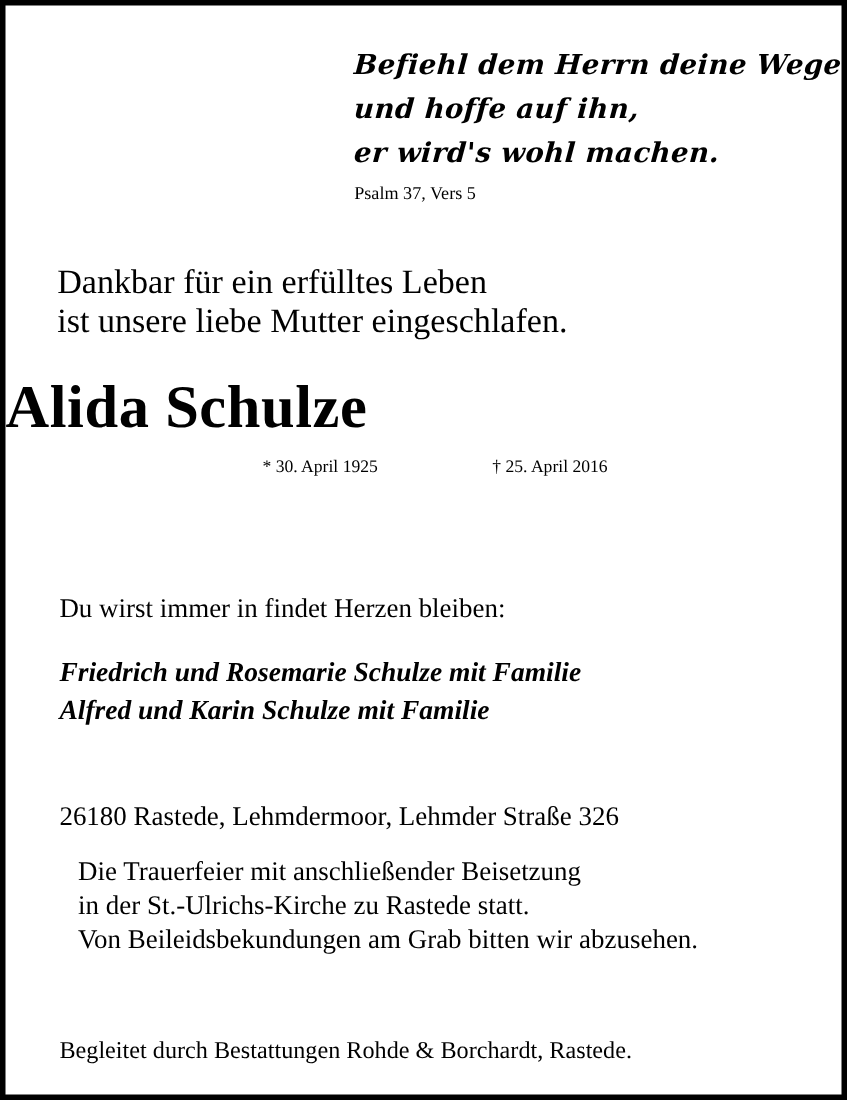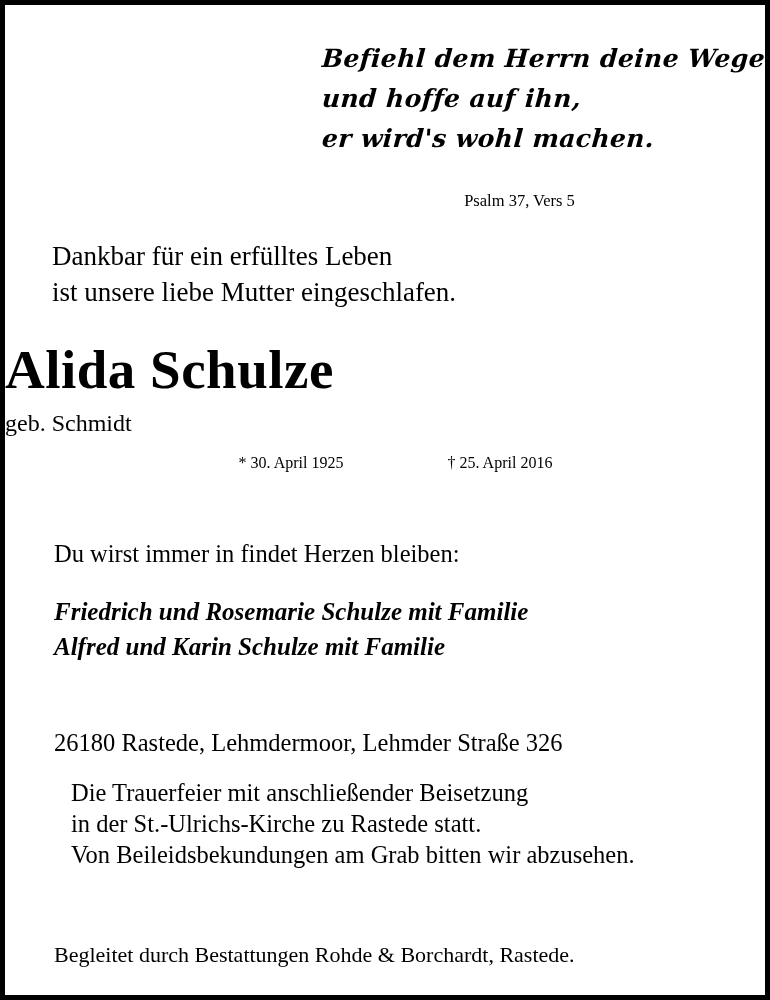--- a/index.html
+++ b/index.html
@@ -38,35 +38,35 @@
     font-style: italic;
     font-weight: bold;
     font-size: 25px;
     line-height: 40px;
     letter-spacing: 0.4px;
     white-space: nowrap;
     transform: skewX(-4deg);
     transform-origin: left center;
   }
   .verse-source {
-    margin-top: 32px;
-    text-align: center;
+    margin-top: 7px;
+    text-align: left;
     font-size: 16.5px;
     font-weight: normal;
     font-style: normal;
     line-height: 20px;
     padding-right: 5px;
   }
 
   
   .intro {
     position: absolute;
     top: 233px;
     left: 47px;
-    font-size: 27px;
+    font-size: 31px;
     line-height: 36px;
   }
   .intro div { white-space: nowrap; }
 
   
   .name-block {
     position: absolute;
     top: 334px;
     left: 0;
     width: 100%;
@@ -158,21 +158,20 @@
     <div class="verse-source">Psalm 37, Vers 5</div>
   </div>
 
   <div class="intro">
     <div>Dankbar für ein erfülltes Leben</div>
     <div>ist unsere liebe Mutter eingeschlafen.</div>
   </div>
 
   <div class="name-block">
     <div class="deceased-name">Alida Schulze</div>
-    <div class="maiden-name">geb. Schmidt</div>
     <div class="dates-row">
       <div class="date-birth">
         <span class="sym">*</span>
         <span>30. April 1925</span>
       </div>
       <div class="date-death">
         <span class="sym">†</span>
         <span>25. April 2016</span>
       </div>
     </div>

